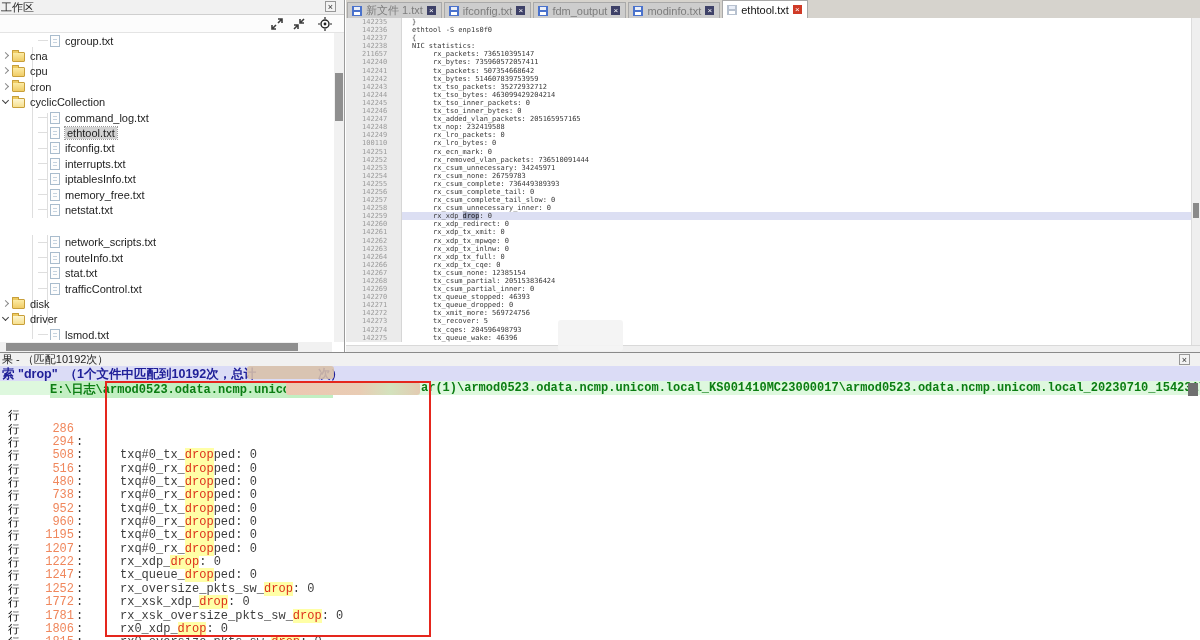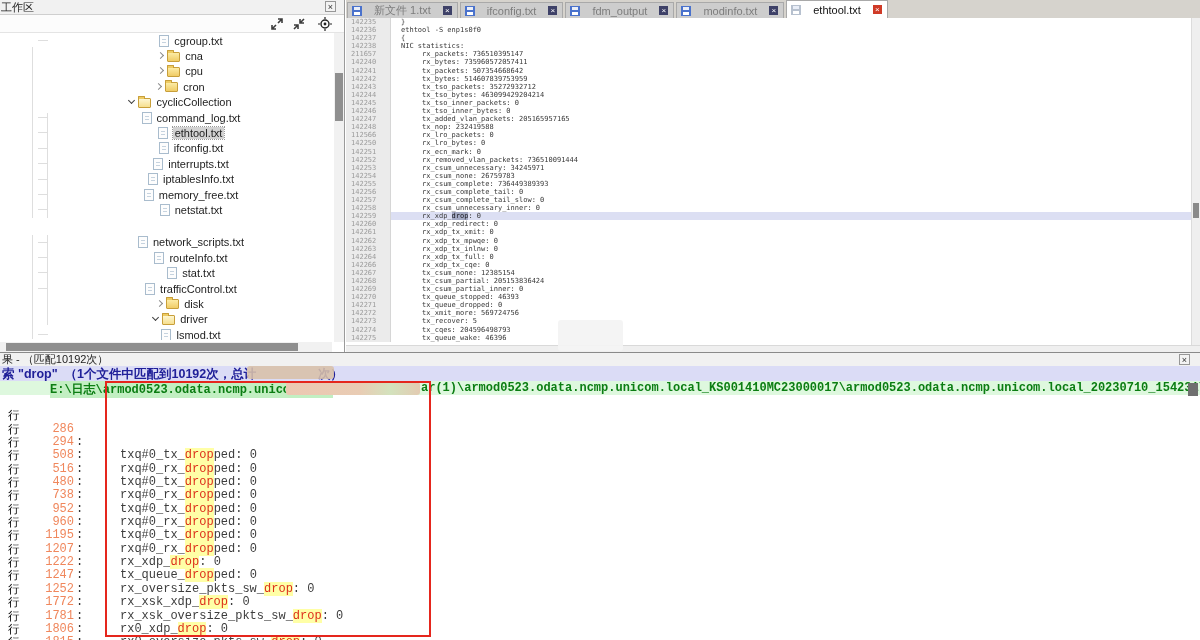--- a/index.html
+++ b/index.html
@@ -8,22 +8,22 @@
 
   
   #workspace{position:absolute;left:0;top:0;width:345px;height:352px;background:#fff;border-right:1px solid #9a9a9a;box-sizing:border-box;}
   .ws-titlebar{position:absolute;left:0;top:0;right:0;height:14px;background:#f1f1f1;border-bottom:1px solid #cfcfcf;font-size:11px;color:#222;}
   .ws-title{position:absolute;left:1px;top:0px;}
   .ws-close{position:absolute;right:8px;top:1px;width:11px;height:11px;border:1px solid #979797;background:#f3f3f3;font-size:9px;line-height:10px;text-align:center;color:#333;box-sizing:border-box;}
   .ws-toolbar{position:absolute;left:0;top:15px;right:0;height:17px;background:#fcfcfc;border-bottom:1px solid #e4e4e4;}
   .ws-tool{position:absolute;top:2px;width:14px;height:14px;}
   .ws-tree{position:absolute;left:0;top:33px;right:12px;bottom:12px;overflow:hidden;}
   .tree-guide{position:absolute;width:1px;background:#dedede;}
-  .tree-item{height:15.4px;display:flex;align-items:center;font-size:11px;color:#1d1d1d;position:relative;white-space:nowrap;cursor:default;justify-content:center;}
-  .tree-item.lv1{padding-left:26px;}
+  .tree-item{height:15.4px;display:flex;align-items:center;font-size:11px;color:#1d1d1d;position:relative;white-space:nowrap;cursor:default;}
+  .tree-item.lv1{}
   .tree-item.lv2{padding-left:50px;}
   .tree-item.gap{height:17px;}
   .tw-arrow{width:12px;height:12px;position:relative;flex:none;}
   .t-folder .tw-arrow::before,.t-folder-open .tw-arrow::before{content:"";position:absolute;width:4px;height:4px;}
   .t-folder .tw-arrow::before{top:3px;left:3px;border-top:1.5px solid #8a8a8a;border-right:1.5px solid #8a8a8a;transform:rotate(45deg);}
   .t-folder-open .tw-arrow::before{top:2px;left:3px;border-top:1.5px solid #3f3f3f;border-right:1.5px solid #3f3f3f;transform:rotate(135deg);}
   .tw-icon{flex:none;margin-right:5px;position:relative;}
   .t-folder .tw-icon,.t-folder-open .tw-icon{width:13px;height:10px;background:linear-gradient(#fceba4,#f0cc66);border:1px solid #c89f3a;border-radius:1px;box-sizing:border-box;margin-top:1px;}
   .t-folder .tw-icon::before,.t-folder-open .tw-icon::before{content:"";position:absolute;top:-3px;left:-1px;width:5px;height:2px;background:#eecb62;border:1px solid #c89f3a;border-bottom:none;border-radius:1px 1px 0 0;}
   .t-folder-open .tw-icon{background:linear-gradient(#fdf6d2,#f6df8e);}
@@ -33,31 +33,31 @@
   .t-file::before{content:"";position:absolute;left:38px;width:10px;height:1px;background:#dedede;top:7px;}
   .tree-item.selected .tw-label{background:#d2d2d2;outline:1px dotted #9a9a9a;padding:0 2px;}
   .ws-vscroll{position:absolute;right:0;top:33px;width:10px;bottom:10px;background:#f1f1f1;}
   .ws-vthumb{position:absolute;left:1px;right:1px;top:40px;height:48px;background:#8f8f8f;}
   .ws-hscroll{position:absolute;left:0;bottom:0;right:12px;height:10px;background:#f1f1f1;}
   .ws-hthumb{position:absolute;top:1px;height:8px;left:6px;width:292px;background:#8f8f8f;}
 
   
   #editor{position:absolute;left:346px;top:0;right:0;height:352px;background:#fff;}
   .tabbar{position:absolute;left:0;top:0;right:0;height:18px;background:#d6d3cd;display:flex;align-items:flex-end;padding-left:1px;box-sizing:border-box;}
-  .tab{display:inline-flex;align-items:center;gap:12px;padding:1px 5px 1px 4px;background:#cdcdcd;border:1px solid #a9a9a9;border-bottom:none;margin-right:2px;font-size:11px;color:#7d7d7d;height:16px;box-sizing:border-box;white-space:nowrap;cursor:default;}
+  .tab{display:inline-flex;align-items:center;gap:4px;padding:1px 5px 1px 4px;background:#cdcdcd;border:1px solid #a9a9a9;border-bottom:none;margin-right:2px;font-size:11px;color:#7d7d7d;height:16px;box-sizing:border-box;white-space:nowrap;cursor:default;}
   .tab.active{background:#fff;color:#111;height:18px;}
   .floppy{width:10px;height:10px;background:#4a72cc;position:relative;flex:none;}
   .floppy::before{content:"";position:absolute;top:1px;left:2px;width:6px;height:3px;background:#e9eef8;}
   .floppy::after{content:"";position:absolute;bottom:1px;left:2px;width:6px;height:3px;background:#fff;}
   .tab.active .floppy{background:#b7c1cf;}
   .tab-close{width:9px;height:9px;background:#3e4168;color:#fff;font-size:8px;line-height:9px;text-align:center;flex:none;cursor:pointer;}
   .tab.active .tab-close{background:#cf3a27;}
   .ed-area{position:absolute;left:0;top:18px;right:9px;height:327px;overflow:hidden;background:#fff;}
   .ed-line{display:flex;height:8.1px;font-family:"DejaVu Sans Mono","Liberation Mono",monospace;font-size:7px;line-height:8.1px;color:#383838;}
-  .ed-num{flex:none;width:39px;background:#ebebeb;color:#9b9b9b;padding-left:5px;border-right:1px solid #d6d6d6;}
+  .ed-num{flex:none;width:39px;background:#ebebeb;color:#9b9b9b;padding-left:16px;border-right:1px solid #d6d6d6;}
   .ed-body{flex:1;padding-left:10px;white-space:pre;}
   .ed-line.selected .ed-body{background:#dcdff3;}
   .ed-match{background:#a4aac4;color:#16161d;}
   .ed-match:empty{display:none;}
   .ed-vscroll{position:absolute;right:0;top:18px;width:9px;height:327px;background:#efefef;border-left:1px solid #dcdcdc;box-sizing:border-box;}
   .ed-vthumb{position:absolute;left:1px;right:1px;top:185px;height:15px;background:#8a8a8a;}
   .ed-hscroll{position:absolute;left:0;bottom:0;right:0;height:7px;background:#efefef;border-top:1px solid #d9d9d9;box-sizing:border-box;}
 
   
   #results{position:absolute;left:0;top:352px;right:0;bottom:0;background:#fff;border-top:1px solid #8a8a8a;box-sizing:border-box;}
@@ -345,26 +345,26 @@
         <span class="ed-num">142247</span>
         <span class="ed-body"><span>     tx_added_vlan_packets: 205165957165</span><span></span><span></span></span>
       </div>
 
       <div class="ed-line">
         <span class="ed-num">142248</span>
         <span class="ed-body"><span>     tx_nop: 232419588</span><span></span><span></span></span>
       </div>
 
       <div class="ed-line">
-        <span class="ed-num">112566</span>
+        <span class="ed-num">142249</span>
         <span class="ed-body"><span>     rx_lro_packets: 0</span><span></span><span></span></span>
       </div>
 
       <div class="ed-line">
-        <span class="ed-num">142250</span>
+        <span class="ed-num">100110</span>
         <span class="ed-body"><span>     rx_lro_bytes: 0</span><span></span><span></span></span>
       </div>
 
       <div class="ed-line">
         <span class="ed-num">142251</span>
         <span class="ed-body"><span>     rx_ecn_mark: 0</span><span></span><span></span></span>
       </div>
 
       <div class="ed-line">
         <span class="ed-num">142252</span>

